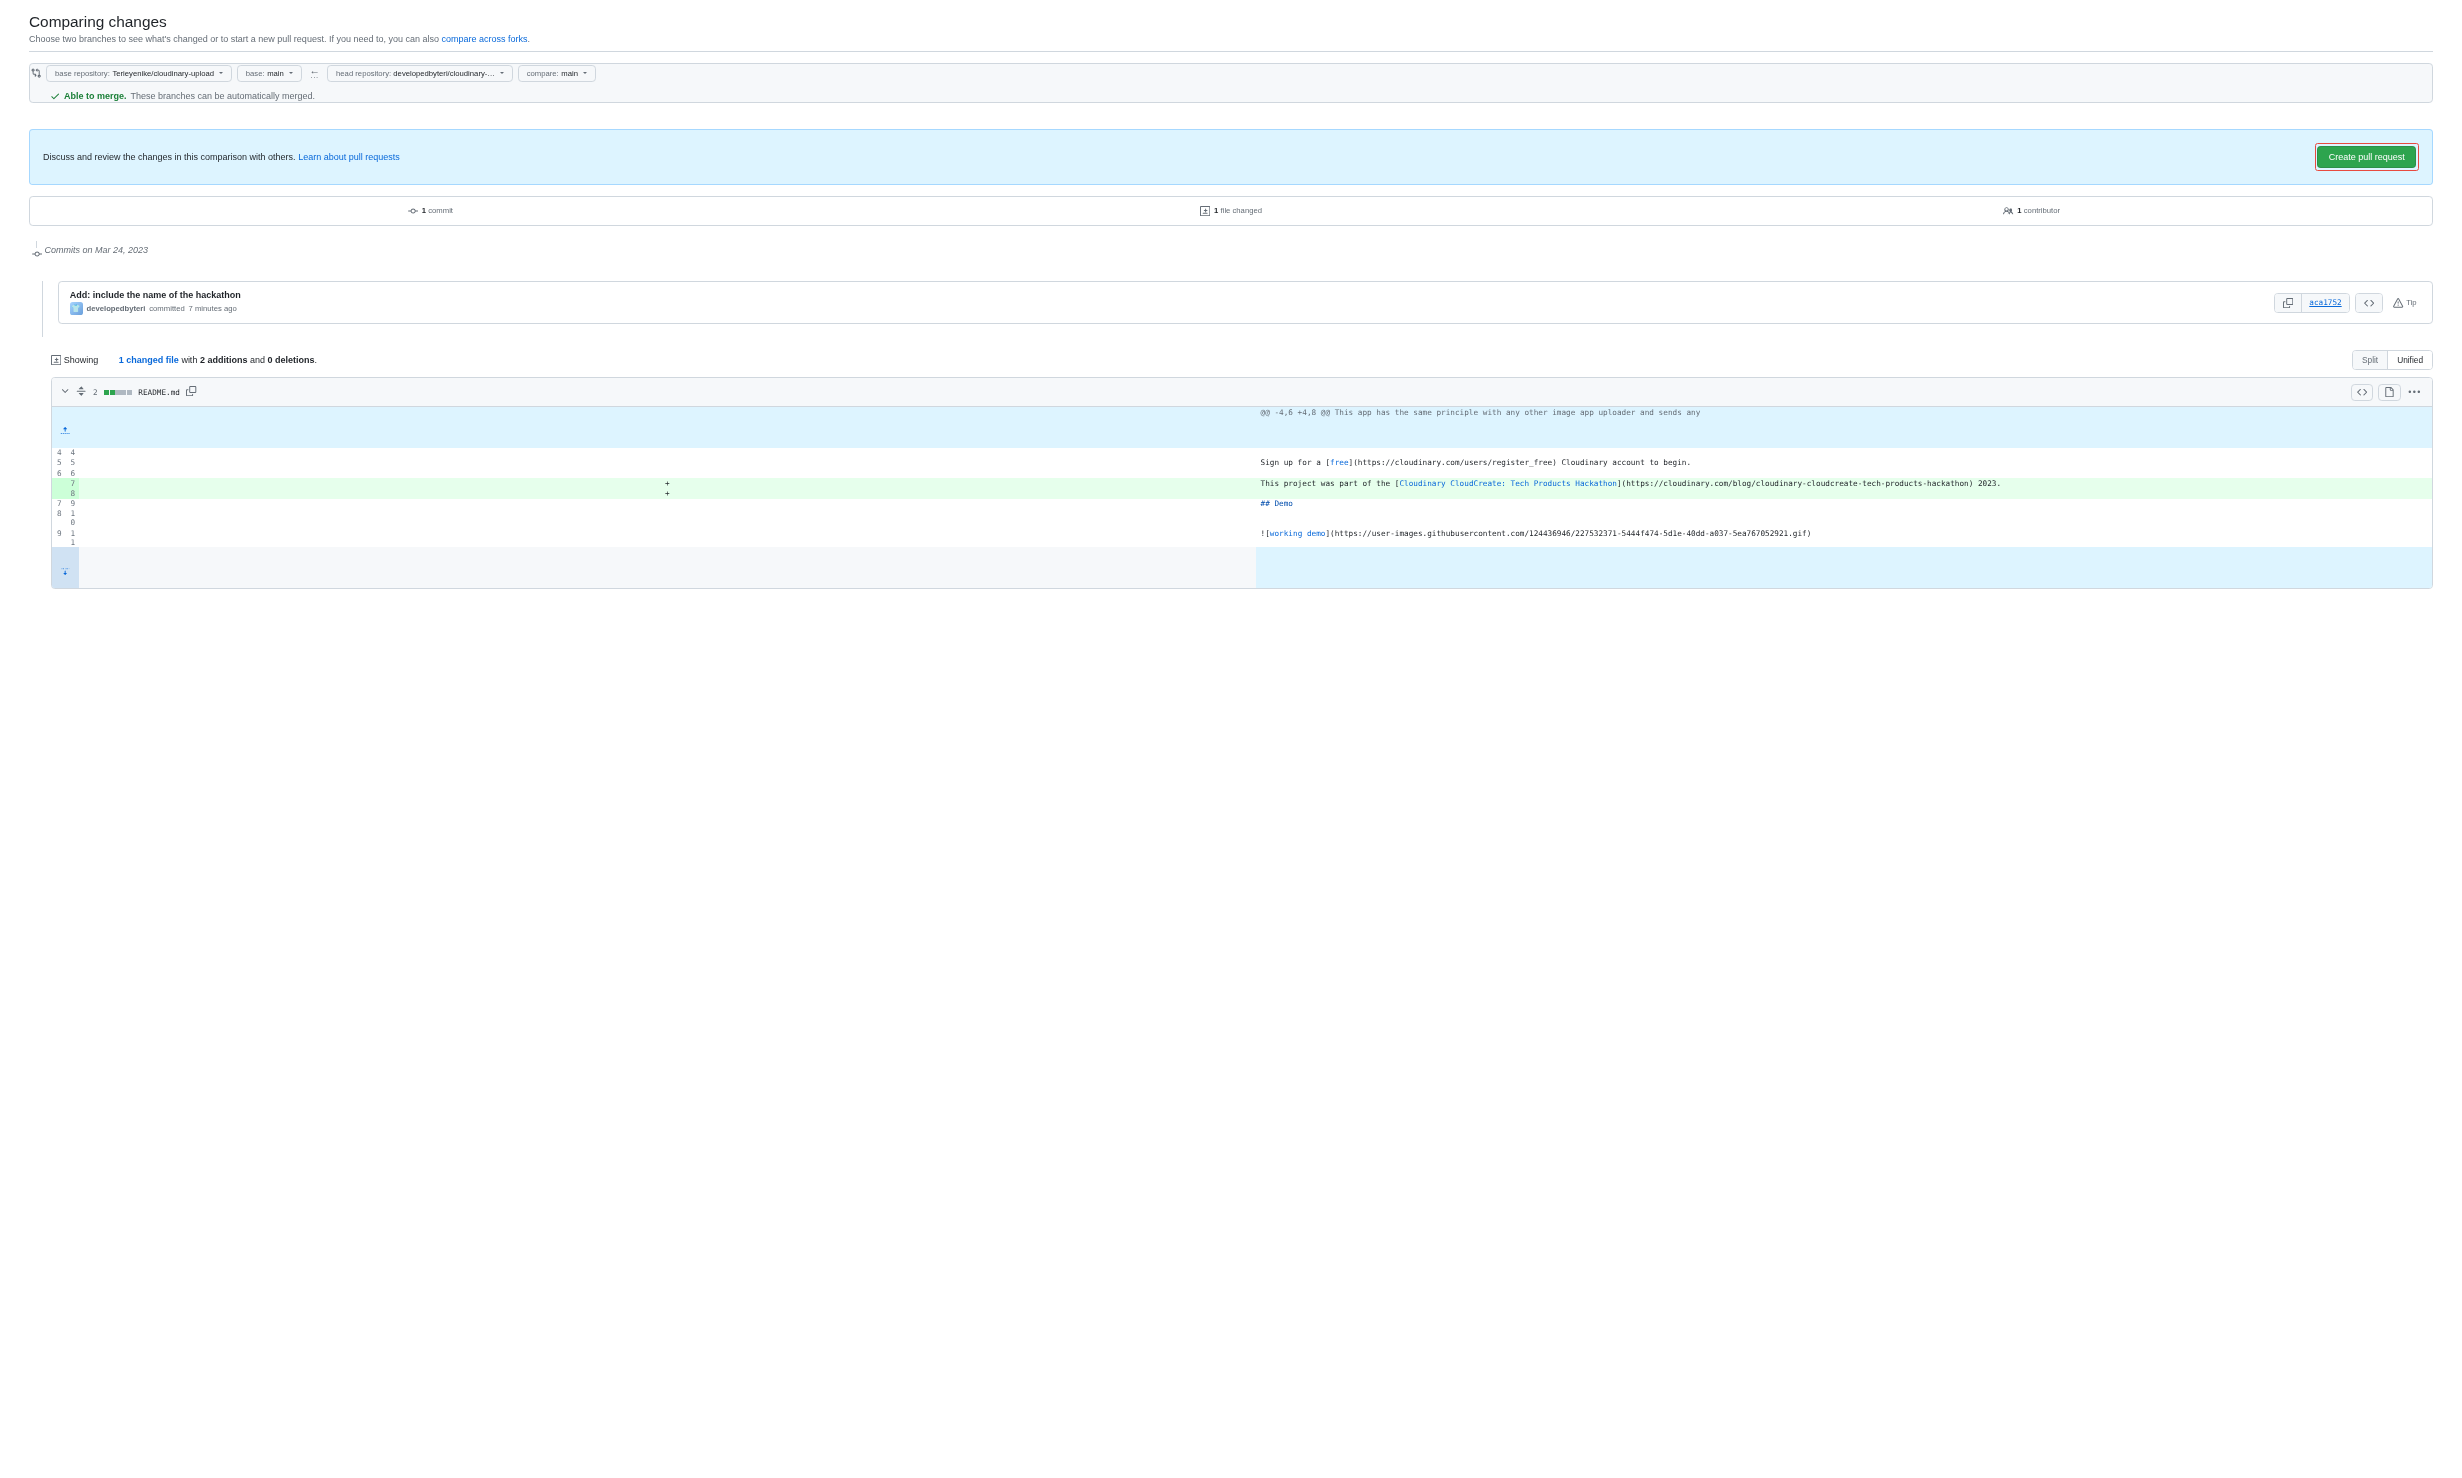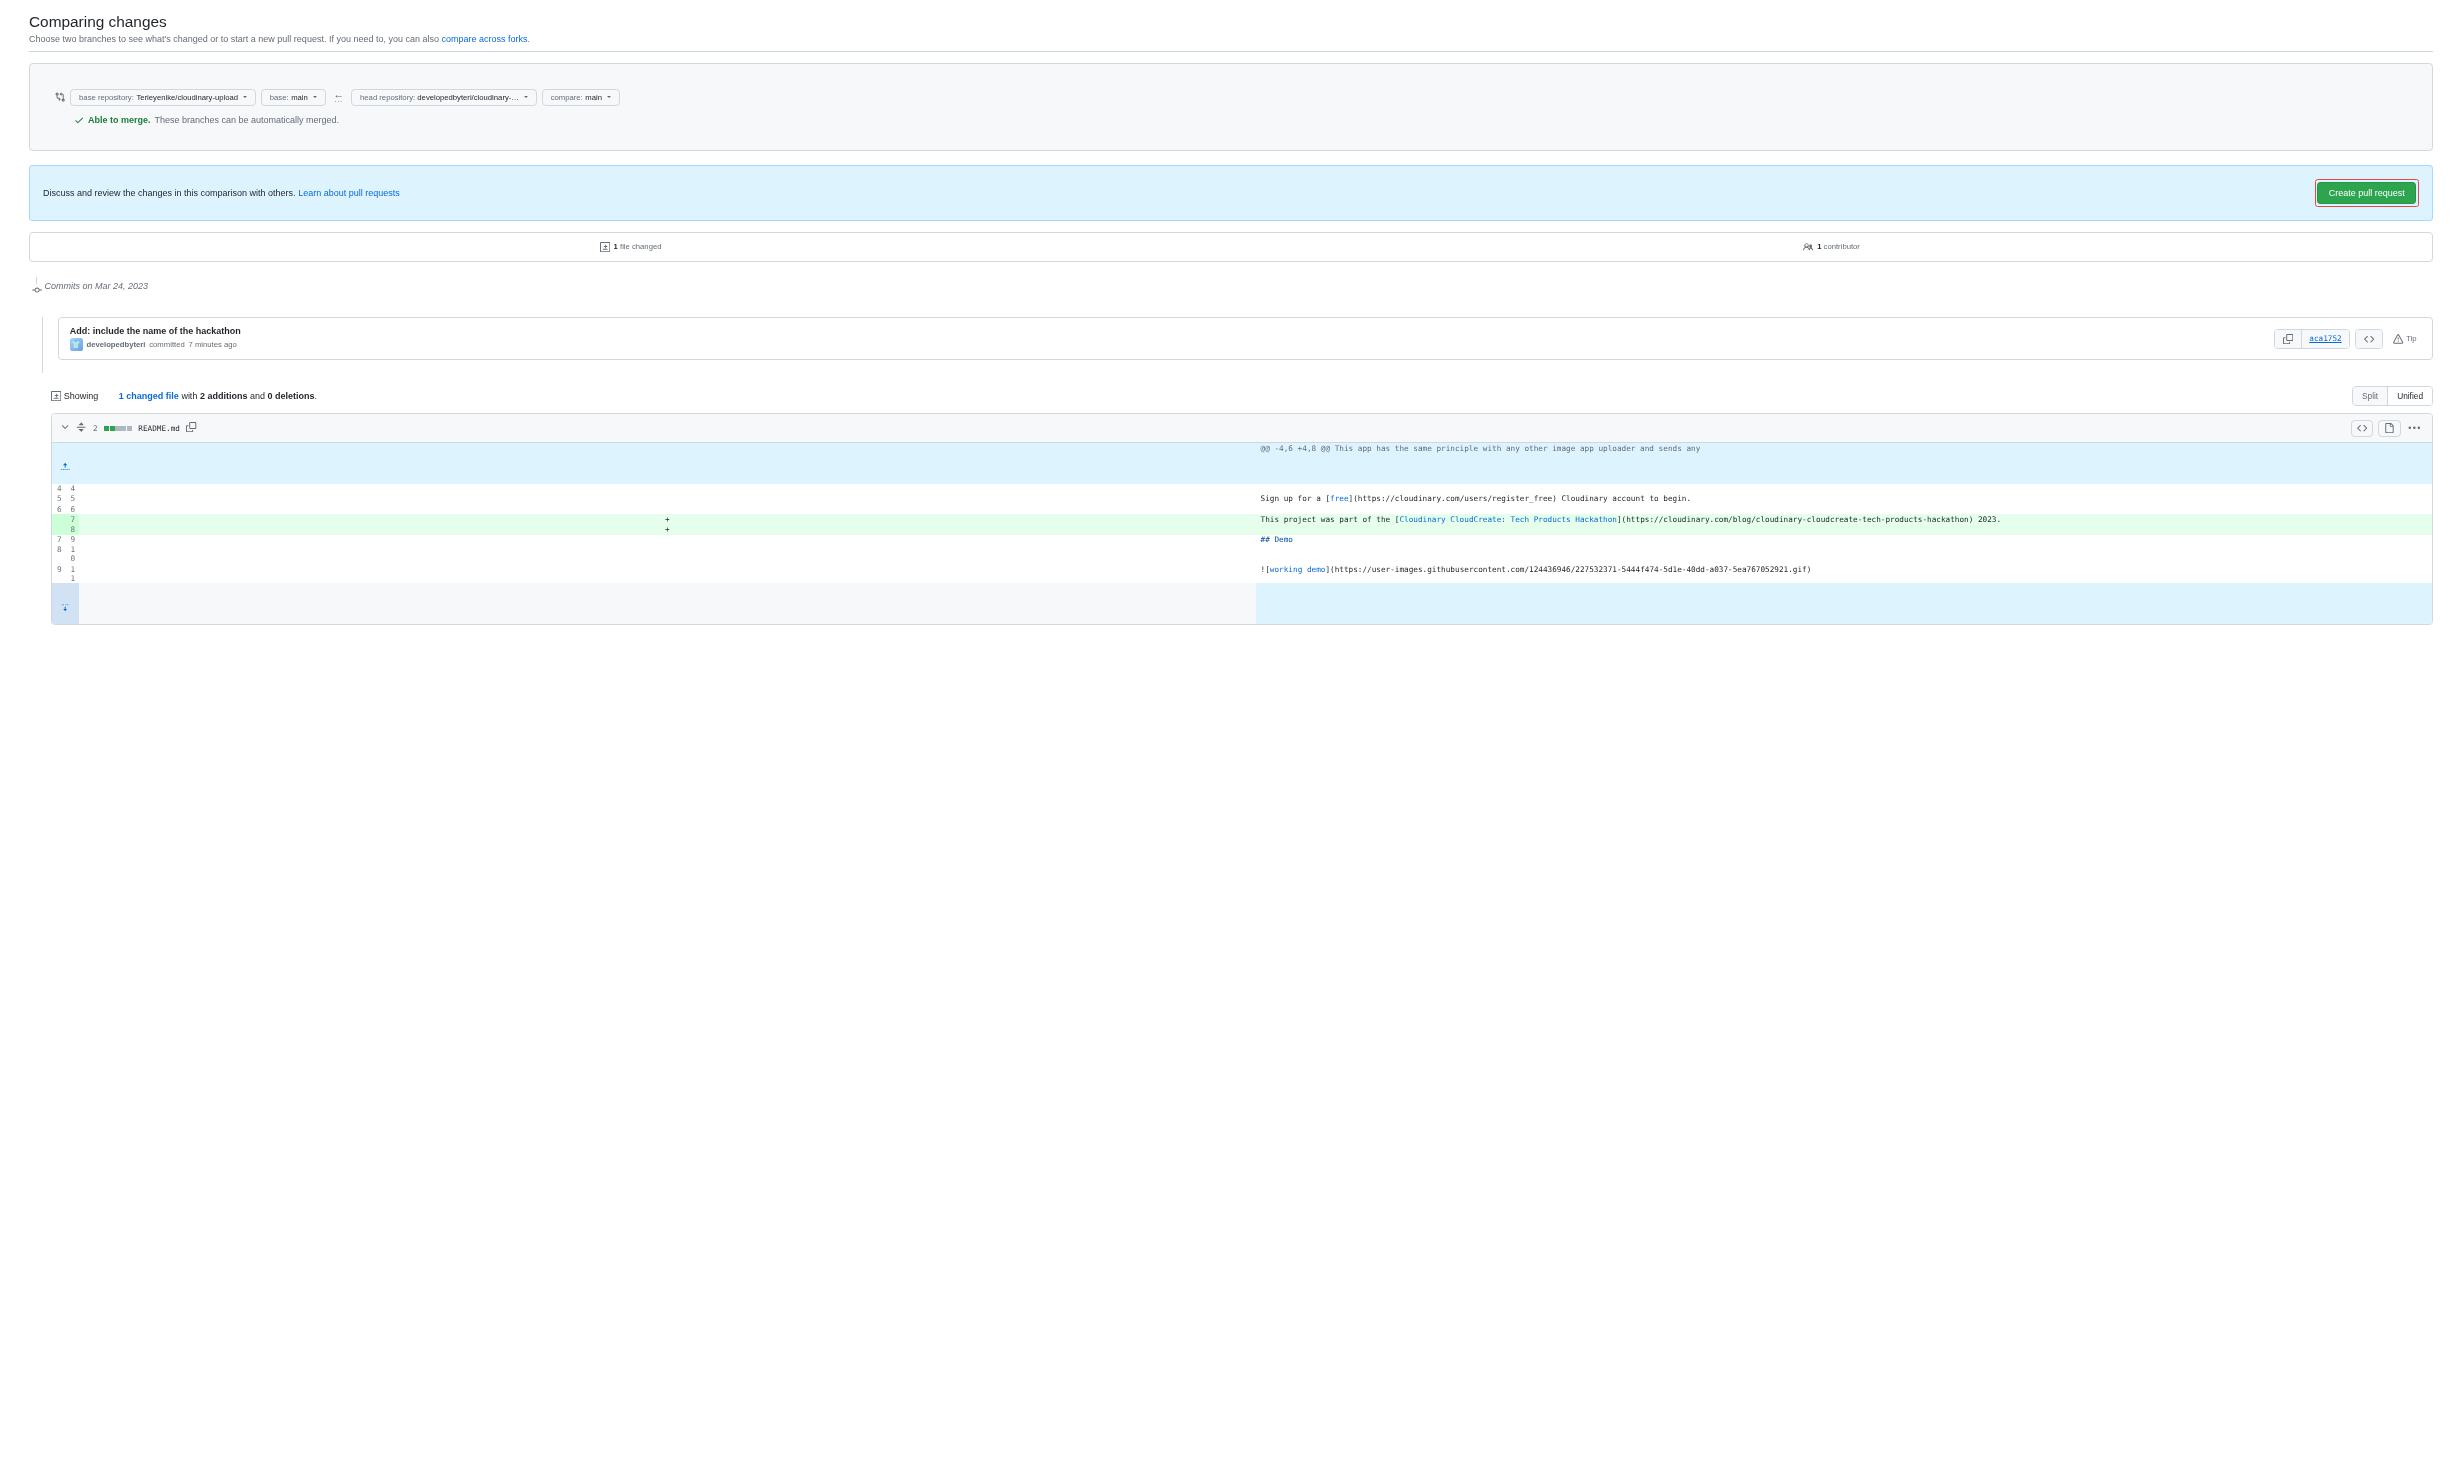--- a/index.html
+++ b/index.html
@@ -29,22 +29,22 @@
   }
   .hr {
     border: none;
     border-top: 0.6px solid #d0d7de;
     margin: 0 0 10.3px 0;
   }
   .range-editor {
     border: 0.6px solid #d0d7de;
     border-radius: 3.8px;
     background: #f6f8fa;
-    padding: 25px;
-    margin-bottom: 14px;
+    padding: 1px;
+    margin-bottom: 26px;
   }
   .range-row {
     display: flex;
     align-items: center;
     gap: 5.1px;
     flex-wrap: wrap;
   }
   .compare-icon {
     width: 10.3px;
     height: 10.3px;
@@ -480,20 +480,26 @@
 <div class="flash">
   <div>
     <span>Discuss and review the changes in this comparison with others. </span><a href="#">Learn about pull requests</a>
   </div>
   <div class="create-pr-wrap">
     <button class="btn-primary">Create pull request</button>
   </div>
 </div>
 
 <div class="stats-bar">
+  <div class="stats-item">
+    <svg class="oct-16" viewBox="0 0 16 16">
+        <path d="M11.93 8.5a4.002 4.002 0 0 1-7.86 0H.75a.75.75 0 0 1 0-1.5h3.32a4.002 4.002 0 0 1 7.86 0h3.32a.75.75 0 0 1 0 1.5Zm-1.43-.75a2.5 2.5 0 1 0-5 0 2.5 2.5 0 0 0 5 0Z"></path>
+      </svg>
+    <span><span class="strong">1</span> <span>commit</span></span>
+  </div>
   <div class="stats-item">
     <svg class="oct-16" viewBox="0 0 16 16">
         <path d="M1.75 1.5a.25.25 0 0 0-.25.25v12.5c0 .138.112.25.25.25h12.5a.25.25 0 0 0 .25-.25V1.75a.25.25 0 0 0-.25-.25ZM0 1.75C0 .784.784 0 1.75 0h12.5C15.216 0 16 .784 16 1.75v12.5A1.75 1.75 0 0 1 14.25 16H1.75A1.75 1.75 0 0 1 0 14.25ZM8.75 4a.75.75 0 0 1 .75.75v1.5h1.5a.75.75 0 0 1 0 1.5h-1.5v1.5a.75.75 0 0 1-1.5 0v-1.5h-1.5a.75.75 0 0 1 0-1.5h1.5v-1.5A.75.75 0 0 1 8.75 4ZM4 11.25a.75.75 0 0 1 .75-.75h6.5a.75.75 0 0 1 0 1.5h-6.5a.75.75 0 0 1-.75-.75Z" transform="translate(0,0)"></path>
       </svg>
     <span><span class="strong">1</span> <span>file changed</span></span>
   </div>
   <div class="stats-item">
     <svg class="oct-16" viewBox="0 0 16 16">
         <path d="M2 5.5a3.5 3.5 0 1 1 5.898 2.549 5.508 5.508 0 0 1 3.034 4.084.75.75 0 1 1-1.482.235 4 4 0 0 0-7.9 0 .75.75 0 0 1-1.482-.236A5.507 5.507 0 0 1 3.102 8.05 3.49 3.49 0 0 1 2 5.5ZM11 4a3.001 3.001 0 0 1 2.22 5.018 5.01 5.01 0 0 1 2.56 3.012.749.749 0 0 1-1.441.413 3.5 3.5 0 0 0-6.68 0 .75.75 0 0 1-.534.527A5.5 5.5 0 0 1 11 9a3 3 0 0 1 0-5ZM5.5 3a2 2 0 1 0 0 4 2 2 0 0 0 0-4Zm5.5 2.5a1.5 1.5 0 1 1 3 0 1.5 1.5 0 0 1-3 0Z"></path>
       </svg>

